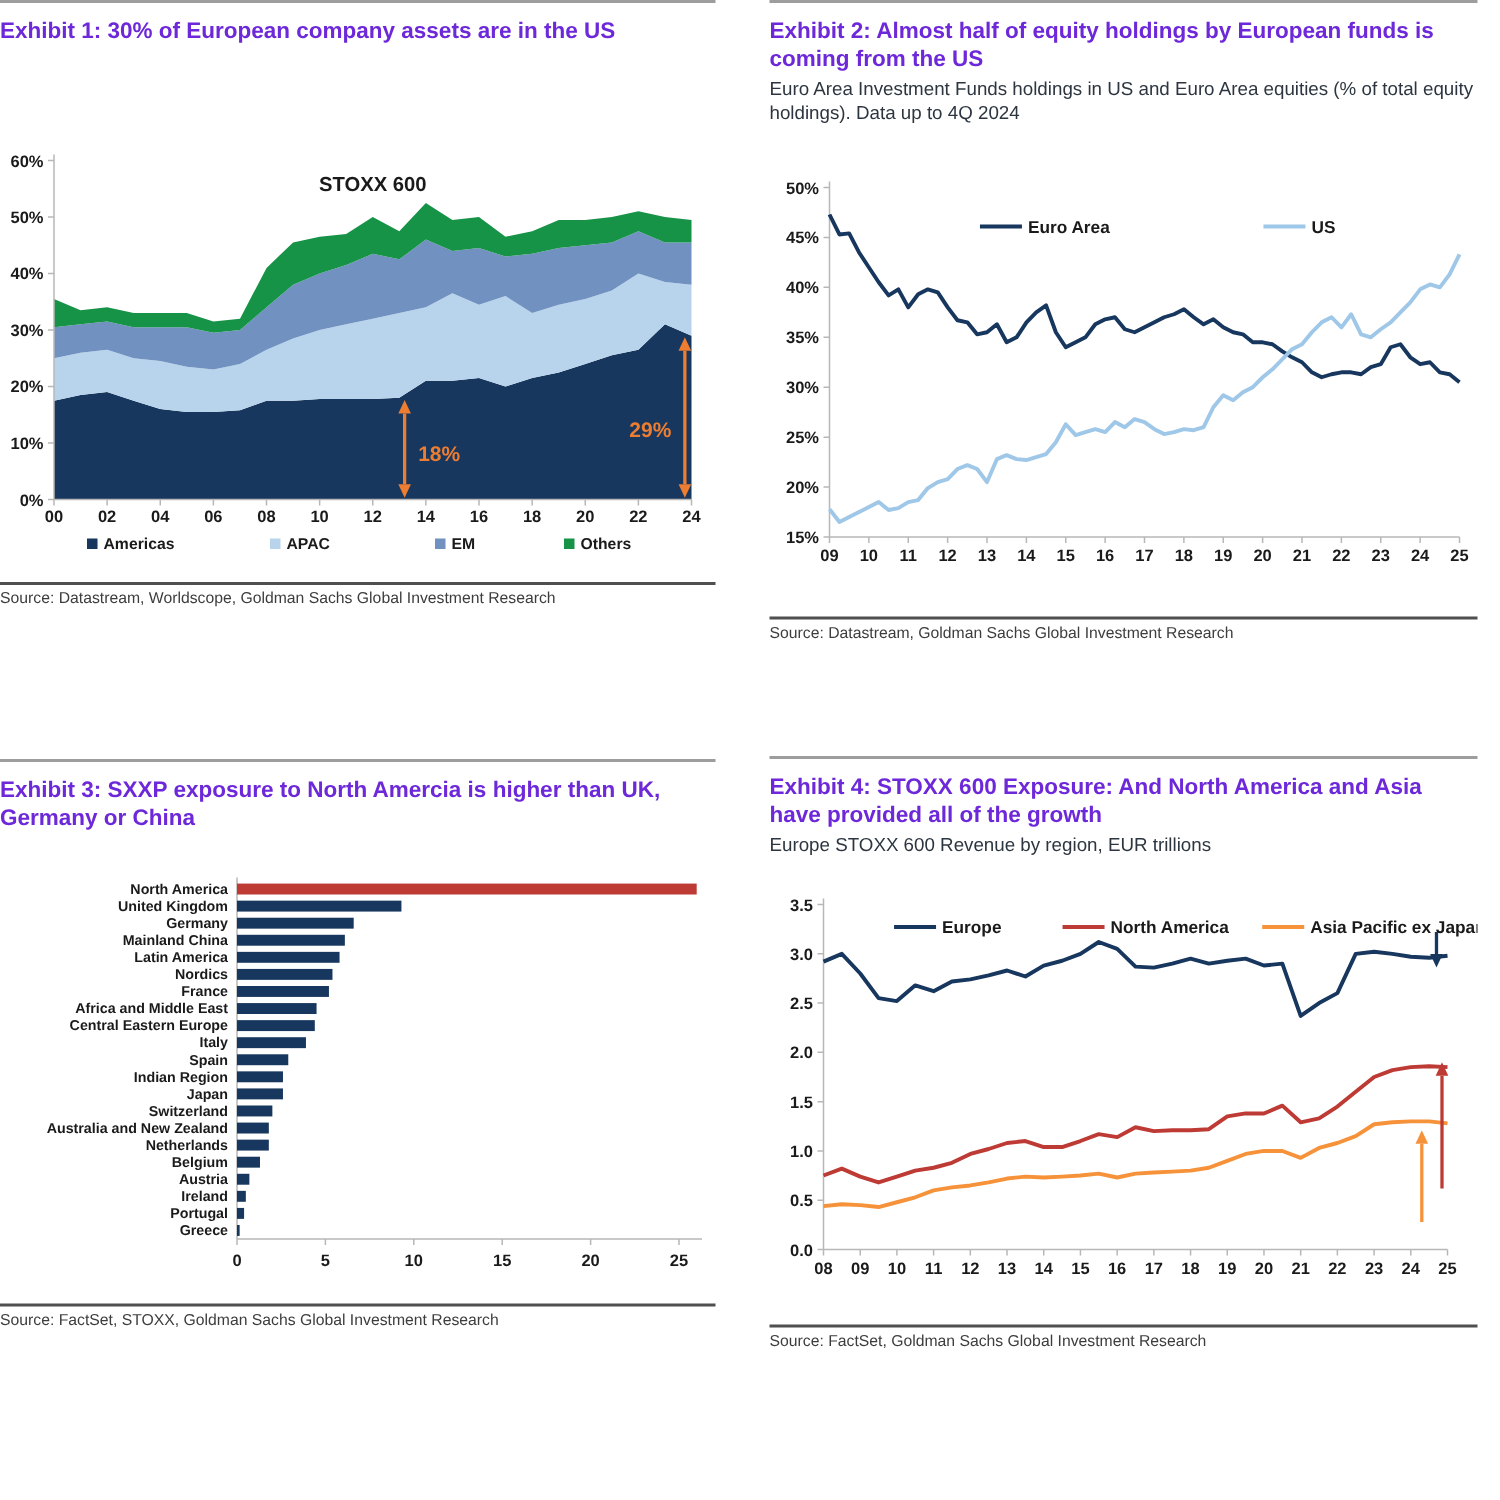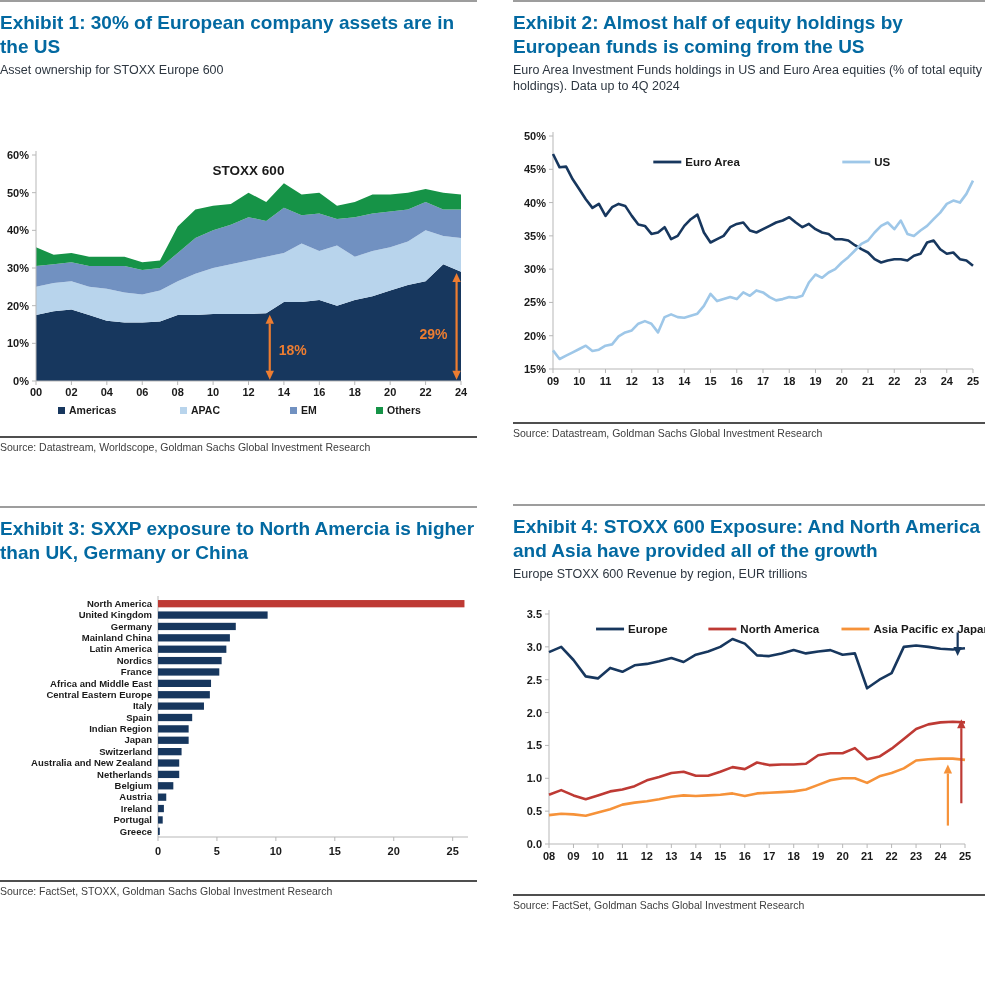--- a/index.html
+++ b/index.html
@@ -4,37 +4,36 @@
 <style>
   html,body{margin:0;padding:0;background:#fff;}
   body{font-family:"Liberation Sans",sans-serif;color:#1a1a1a;}
   .page{position:relative;width:1000px;height:1000px;background:#fff;overflow:hidden;}
   .panel{position:absolute;}
   #p1{left:0;top:36;width:477px;}
   #p2{left:513px;top:36;width:472px;}
   #p3{left:0;top:506px;width:477px;}
   #p4{left:513px;top:504px;width:472px;}
   .rule{border-top:2px solid #9d9d9d;height:0;margin-bottom:9px;}
-  .title{font-size:19px;font-weight:bold;color:#0369a1;line-height:1.28;}
+  .title{font-size:15px;font-weight:bold;color:#6d28d9;line-height:1.28;}
   .subtitle{font-size:12.5px;font-weight:normal;color:#2d3640;line-height:1.28;margin-top:2px;}
   .src-rule{border-top:2px solid #4f4f4f;height:0;margin-top:6px;}
   .source{font-size:10.5px;color:#3d3d3d;margin-top:3px;}
   svg{display:block;}
   svg text{font-family:"Liberation Sans",sans-serif;}
   .mt1{margin-top:18px;} .mt2{margin-top:22px;}
 </style>
 </head>
 <body>
 
 <div class="page">
 
   <div class="panel" id="p1">
     <div class="rule"></div>
     <div class="title">Exhibit 1: 30% of European company assets are in the US</div>
-    <div class="subtitle">Asset ownership for STOXX Europe 600</div>
     <svg class="mt1" id="chart0" width="477" height="334" viewBox="0 0 477 334">
         <polygon points="36.0,219.1 53.7,215.3 71.4,213.4 89.1,219.1 106.8,224.7 124.5,226.6 142.3,226.6 160.0,225.5 177.7,219.1 195.4,219.1 213.1,218.0 230.8,218.0 248.5,218.0 266.2,217.2 283.9,205.9 301.6,205.9 319.3,204.0 337.0,209.7 354.8,204.0 372.5,200.3 390.2,194.6 407.9,188.9 425.6,185.2 443.3,168.2 461.0,175.8 461.0,285.0 443.3,285.0 425.6,285.0 407.9,285.0 390.2,285.0 372.5,285.0 354.8,285.0 337.0,285.0 319.3,285.0 301.6,285.0 283.9,285.0 266.2,285.0 248.5,285.0 230.8,285.0 213.1,285.0 195.4,285.0 177.7,285.0 160.0,285.0 142.3,285.0 124.5,285.0 106.8,285.0 89.1,285.0 71.4,285.0 53.7,285.0 36.0,285.0" fill="#17375e"></polygon>
         <polygon points="36.0,190.8 53.7,187.1 71.4,185.2 89.1,190.8 106.8,192.7 124.5,196.5 142.3,198.4 160.0,194.6 177.7,185.2 195.4,177.7 213.1,172.0 230.8,168.2 248.5,164.5 266.2,160.7 283.9,156.9 301.6,147.5 319.3,155.1 337.0,149.4 354.8,160.7 372.5,155.1 390.2,151.3 407.9,145.6 425.6,134.3 443.3,140.0 461.0,141.9 461.0,175.8 443.3,168.2 425.6,185.2 407.9,188.9 390.2,194.6 372.5,200.3 354.8,204.0 337.0,209.7 319.3,204.0 301.6,205.9 283.9,205.9 266.2,217.2 248.5,218.0 230.8,218.0 213.1,218.0 195.4,219.1 177.7,219.1 160.0,225.5 142.3,226.6 124.5,226.6 106.8,224.7 89.1,219.1 71.4,213.4 53.7,215.3 36.0,219.1" fill="#b8d4ec"></polygon>
         <polygon points="36.0,170.1 53.7,168.2 71.4,166.3 89.1,170.1 106.8,170.1 124.5,170.1 142.3,173.9 160.0,172.0 177.7,156.9 195.4,141.9 213.1,134.3 230.8,128.7 248.5,121.2 266.2,124.9 283.9,111.7 301.6,119.3 319.3,117.4 337.0,123.0 354.8,121.2 372.5,117.4 390.2,115.5 407.9,113.6 425.6,106.1 443.3,113.6 461.0,113.6 461.0,141.9 443.3,140.0 425.6,134.3 407.9,145.6 390.2,151.3 372.5,155.1 354.8,160.7 337.0,149.4 319.3,155.1 301.6,147.5 283.9,156.9 266.2,160.7 248.5,164.5 230.8,168.2 213.1,172.0 195.4,177.7 177.7,185.2 160.0,194.6 142.3,198.4 124.5,196.5 106.8,192.7 89.1,190.8 71.4,185.2 53.7,187.1 36.0,190.8" fill="#7191c1"></polygon>
         <polygon points="36.0,151.3 53.7,158.8 71.4,156.9 89.1,160.7 106.8,160.7 124.5,160.7 142.3,166.3 160.0,164.5 177.7,130.6 195.4,113.6 213.1,109.8 230.8,108.0 248.5,96.7 266.2,106.1 283.9,87.3 301.6,98.6 319.3,96.7 337.0,109.8 354.8,106.1 372.5,98.6 390.2,98.6 407.9,96.7 425.6,92.9 443.3,96.7 461.0,98.6 461.0,113.6 443.3,113.6 425.6,106.1 407.9,113.6 390.2,115.5 372.5,117.4 354.8,121.2 337.0,123.0 319.3,117.4 301.6,119.3 283.9,111.7 266.2,124.9 248.5,121.2 230.8,128.7 213.1,134.3 195.4,141.9 177.7,156.9 160.0,172.0 142.3,173.9 124.5,170.1 106.8,170.1 89.1,170.1 71.4,166.3 53.7,168.2 36.0,170.1" fill="#169347"></polygon>
         <g>
           <line x1="36" y1="55" x2="36" y2="285" stroke="#b7b7b7" stroke-width="1"></line>
           <line x1="32" y1="285" x2="36" y2="285" stroke="#b7b7b7" stroke-width="1"></line>
           <text x="29" y="289" font-size="11" font-weight="bold" fill="#1a1a1a" text-anchor="end">0%</text>
           <line x1="32" y1="247.33333333333334" x2="36" y2="247.33333333333334" stroke="#b7b7b7" stroke-width="1"></line>

